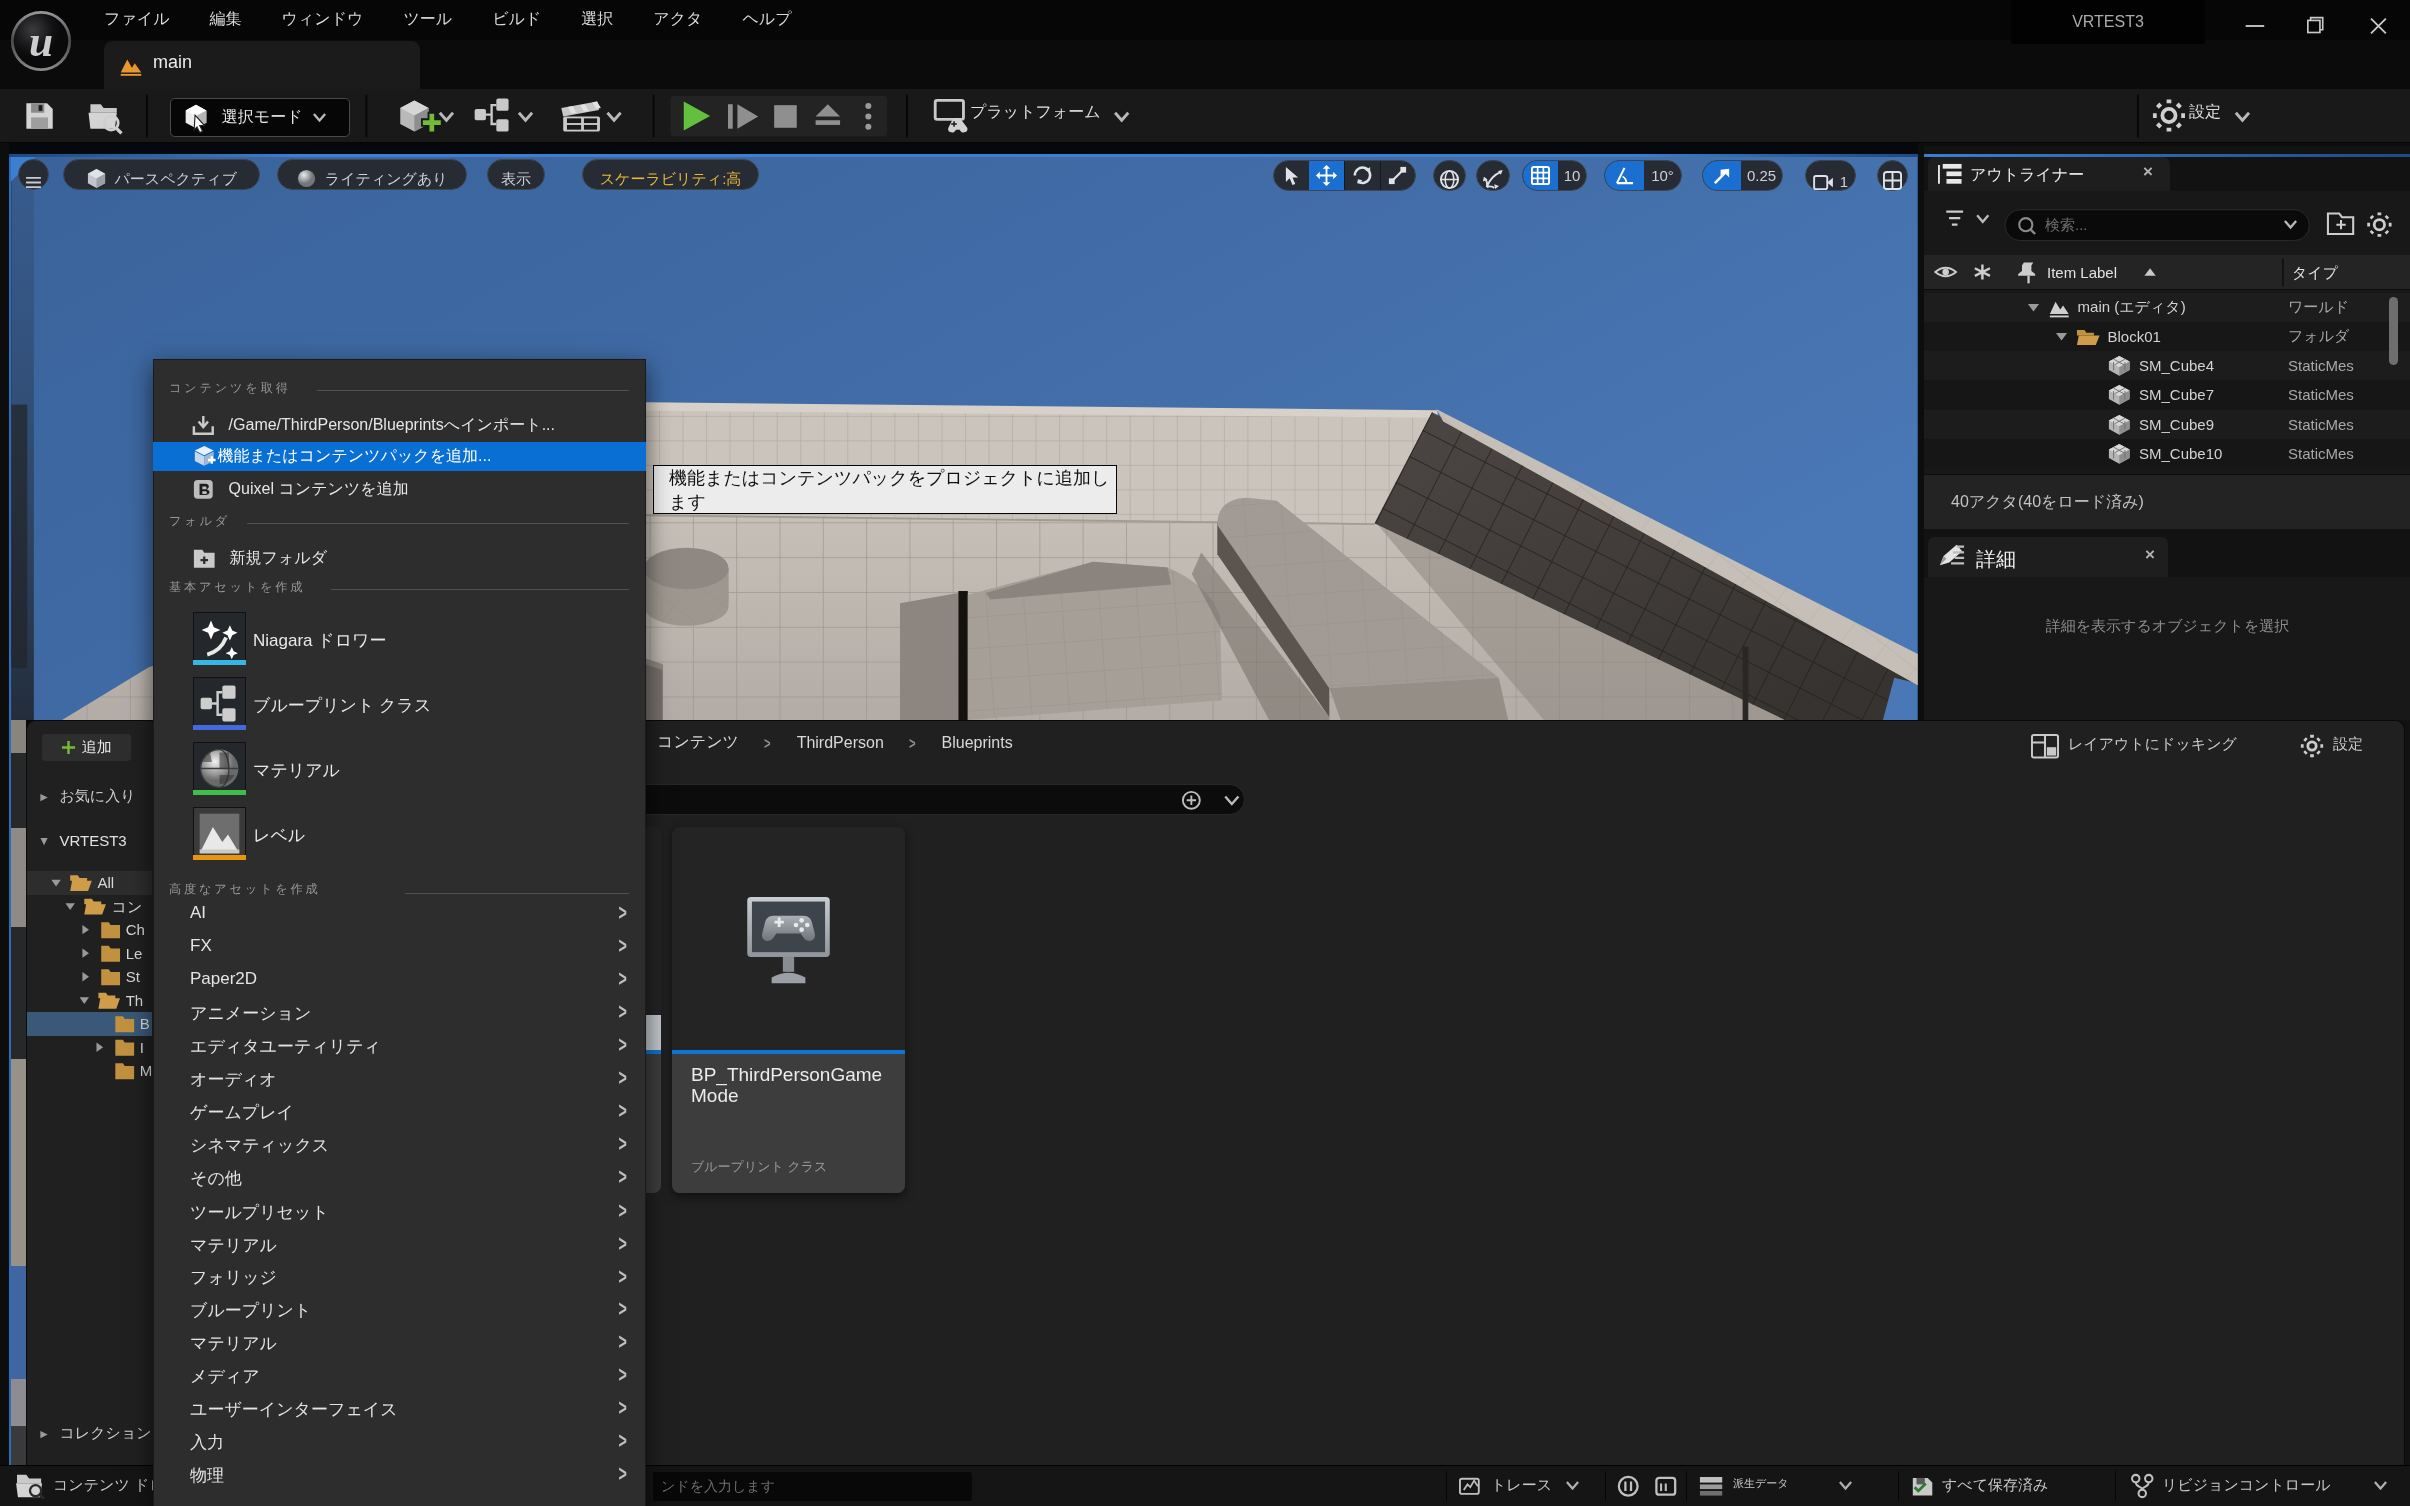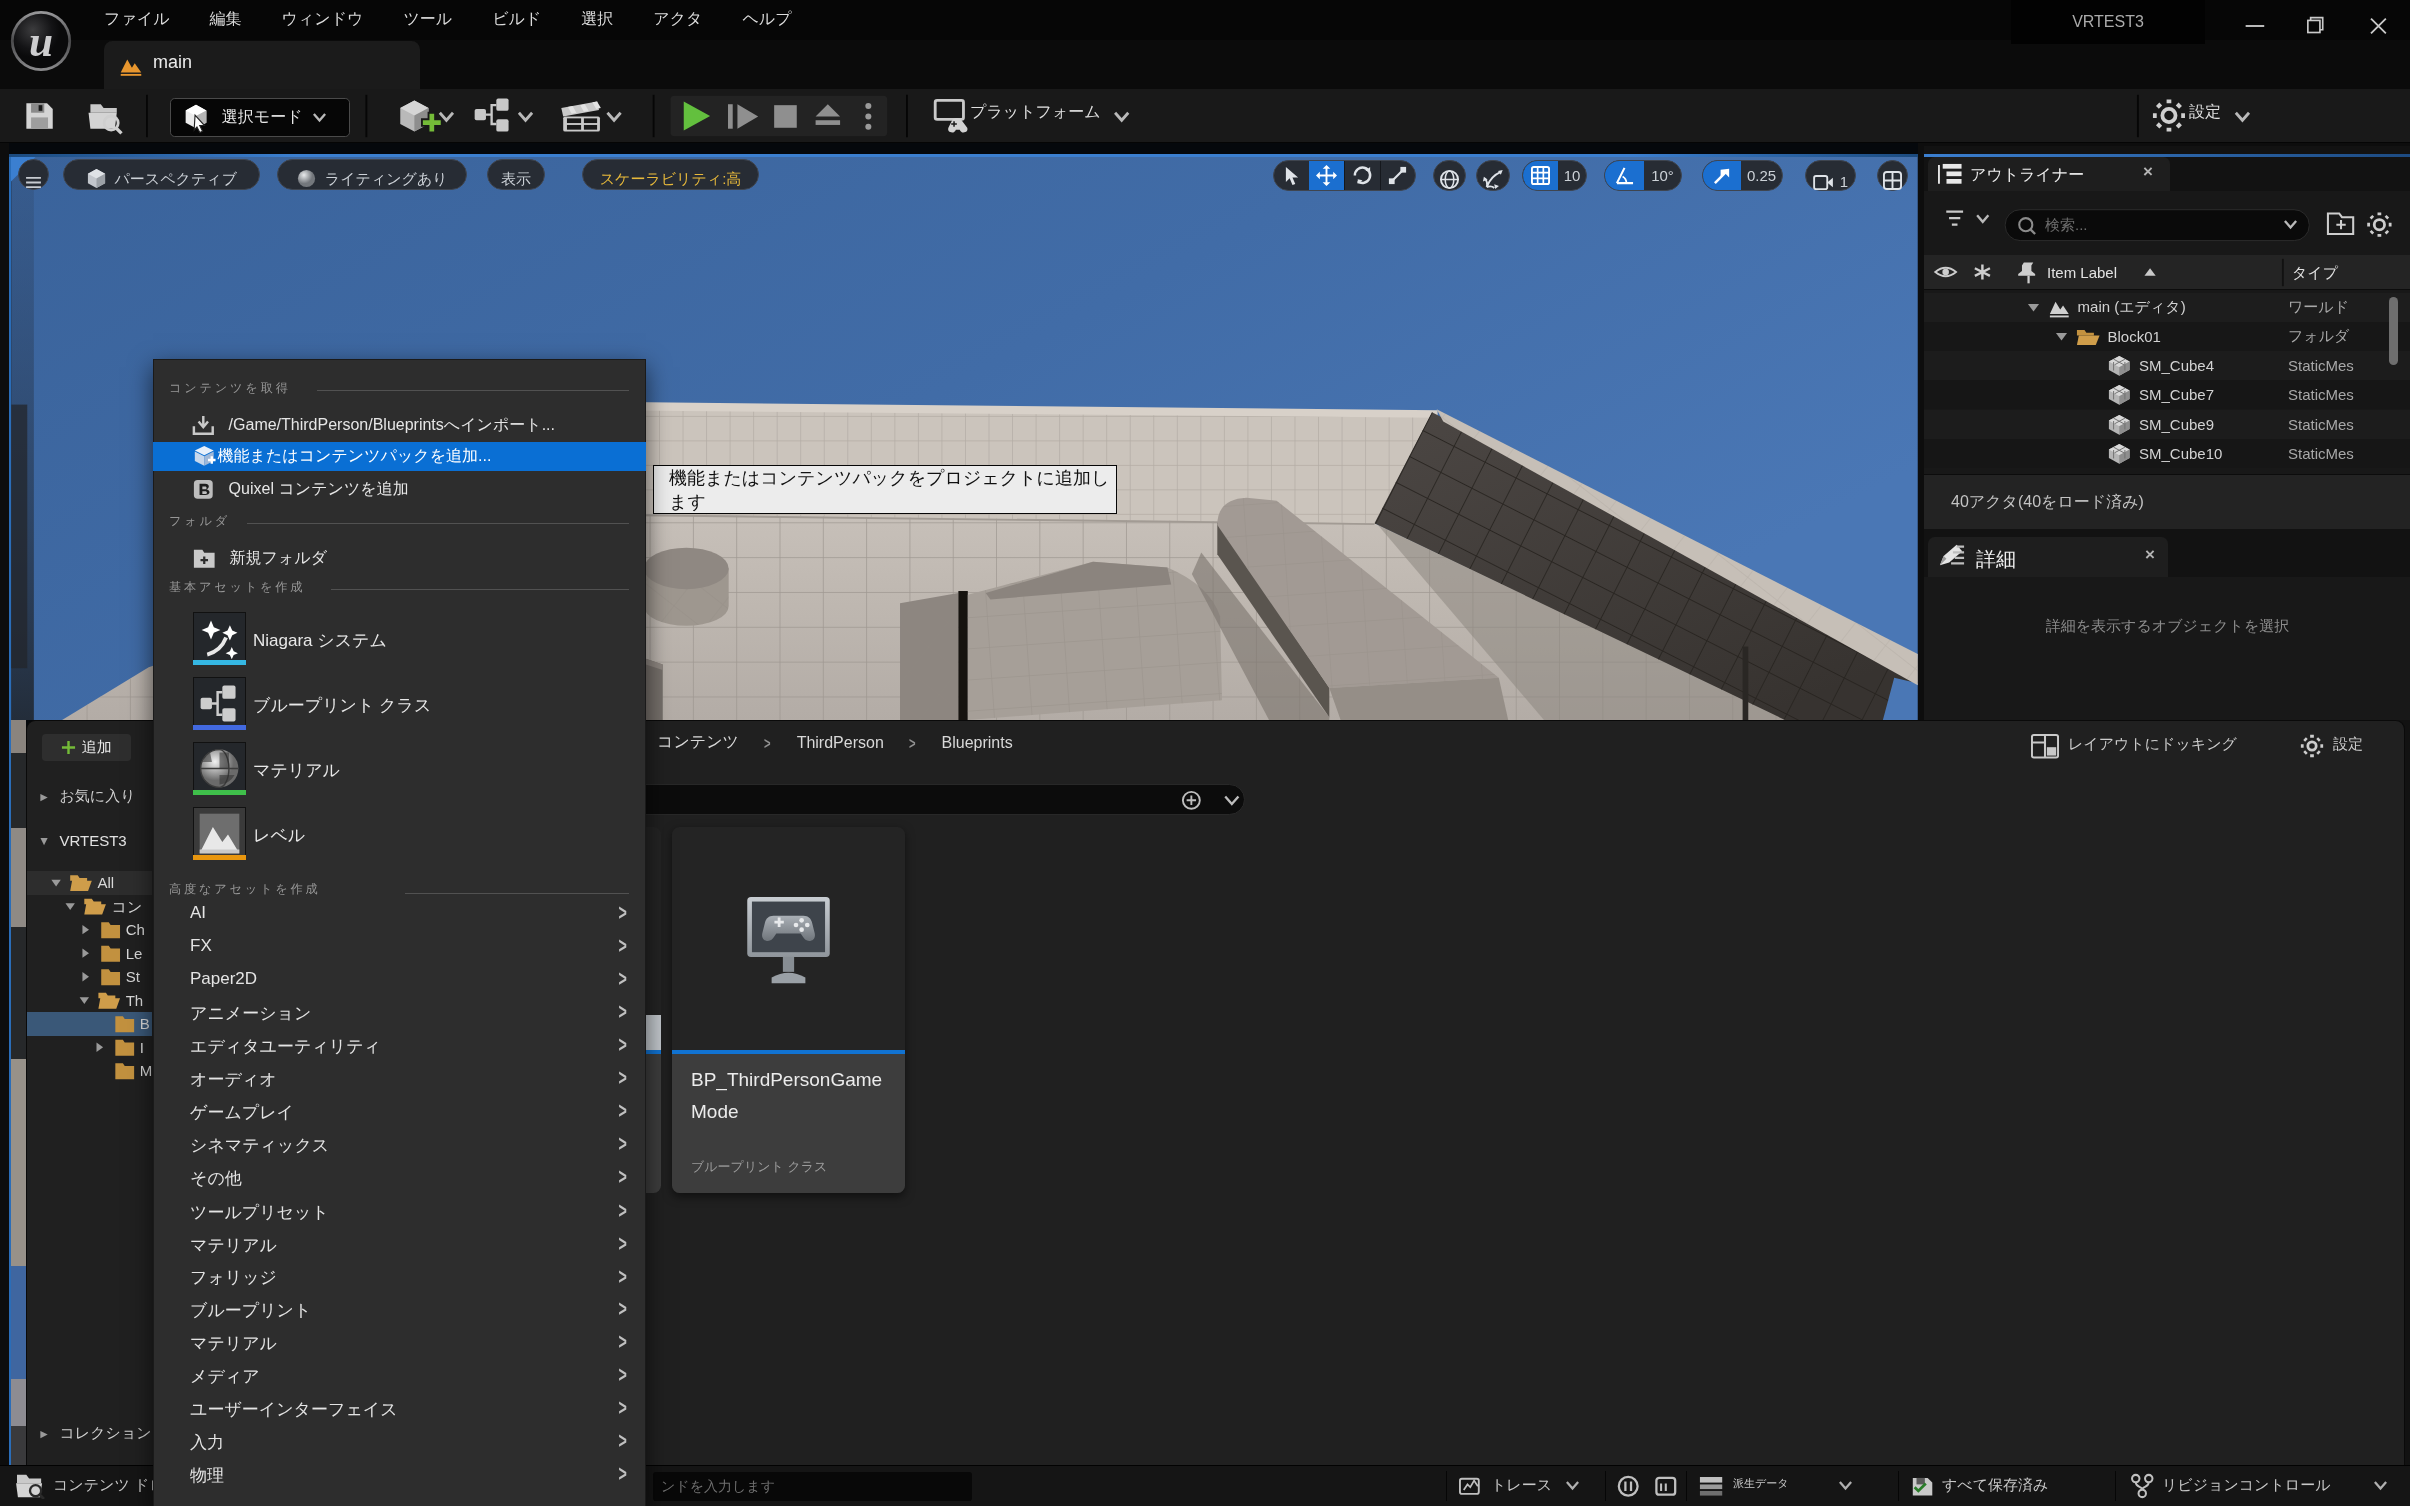--- a/index.html
+++ b/index.html
@@ -571,21 +571,21 @@
   </div>
 
 <div class="abs" style="left:637px;top:827px;width:23.5px;height:366px;background:#242424;border-radius:0 7.5px 7.5px 0">
 <div class="abs" style="left:0;top:188px;width:23.5px;height:35px;background:#c2c7cc"></div>
 <div class="abs" style="left:0;top:223px;width:23.5px;height:3.8px;background:#1173d2"></div>
 <div class="abs" style="left:0;top:227px;width:23.5px;height:139px;background:#3d3d3d;border-radius:0 0 7.5px 0"></div>
 </div>
 <div class="abs" style="left:672px;top:827px;width:233px;height:366px;background:#242424;border-radius:7.5px;box-shadow:0 3.8px 9.4px rgba(0,0,0,.5)">
 <div class="abs" style="left:0;top:223px;width:233px;height:3.8px;background:#1173d2"></div>
 <div class="abs" style="left:0;top:227px;width:233px;height:139px;background:#3d3d3d;border-radius:0 0 7.5px 7.5px"></div>
-<div class="abs" style="left:19px;top:237px;color:#ececec;font-size:19px;line-height:32px">BP_ThirdPersonGame<br>Mode</div>
+<div class="abs" style="left:19px;top:237px;color:#ececec;font-size:19px;line-height:21px">BP_ThirdPersonGame<br>Mode</div>
 <div class="abs" style="left:19px;top:331px;color:#9b9b9b;font-size:13px">ブループリント クラス</div>
 <svg class="abs" style="left:73px;top:68px" width="87" height="90" viewBox="0 0 92 96">
 <defs>
         <linearGradient id="mon" x1="0" y1="0" x2="0" y2="1">
           <stop offset="0%" stop-color="#c8cdd2"></stop>
           <stop offset="100%" stop-color="#8f959b"></stop>
         </linearGradient>
         <linearGradient id="pad" x1="0" y1="0" x2="0" y2="1">
           <stop offset="0%" stop-color="#aab0b6"></stop>
           <stop offset="100%" stop-color="#6f757b"></stop>
@@ -703,21 +703,21 @@
 <div class="mrule" style="left:331px;top:589px;width:298px"></div>
 <div class="tile" style="top:612px">
     <svg width="51" height="51" viewBox="0 0 54 54">
       <path d="M14 44 c8 -2 16 -8 20 -18" fill="none" stroke="#e8e8e8" stroke-width="4"></path>
       <path d="M18 8 l3 7 l7 3 l-7 3 l-3 7 l-3 -7 l-7 -3 l7 -3 z" fill="#fff"></path>
       <path d="M38 13 l2.5 5.5 l5.5 2.5 l-5.5 2.5 l-2.5 5.5 l-2.5 -5.5 l-5.5 -2.5 l5.5 -2.5 z" fill="#fff"></path>
       <path d="M40 36 l2 4.5 l4.5 2 l-4.5 2 l-2 4.5 l-2 -4.5 l-4.5 -2 l4.5 -2 z" fill="#fff"></path>
     </svg>
   </div>
 <div class="abs" style="left:193px;top:660px;width:53px;height:4.7px;background:#35b7e3"></div>
-<div class="tlab" style="top:629px">Niagara システム</div>
+<div class="tlab" style="top:629px">Niagara ドロワー</div>
 <div class="tile" style="top:677px">
     <svg width="51" height="51" viewBox="0 0 54 54">
       <g fill="#cdcdcd">
         <rect x="7" y="21" width="12" height="12" rx="2"></rect>
         <rect x="30" y="8" width="14" height="14" rx="2"></rect>
         <rect x="30" y="32" width="14" height="14" rx="2"></rect>
         <path d="M19 27 h6 v-12 h5 m-5 12 v12 h5" fill="none" stroke="#cdcdcd" stroke-width="2.6"></path>
       </g>
     </svg>
   </div>

